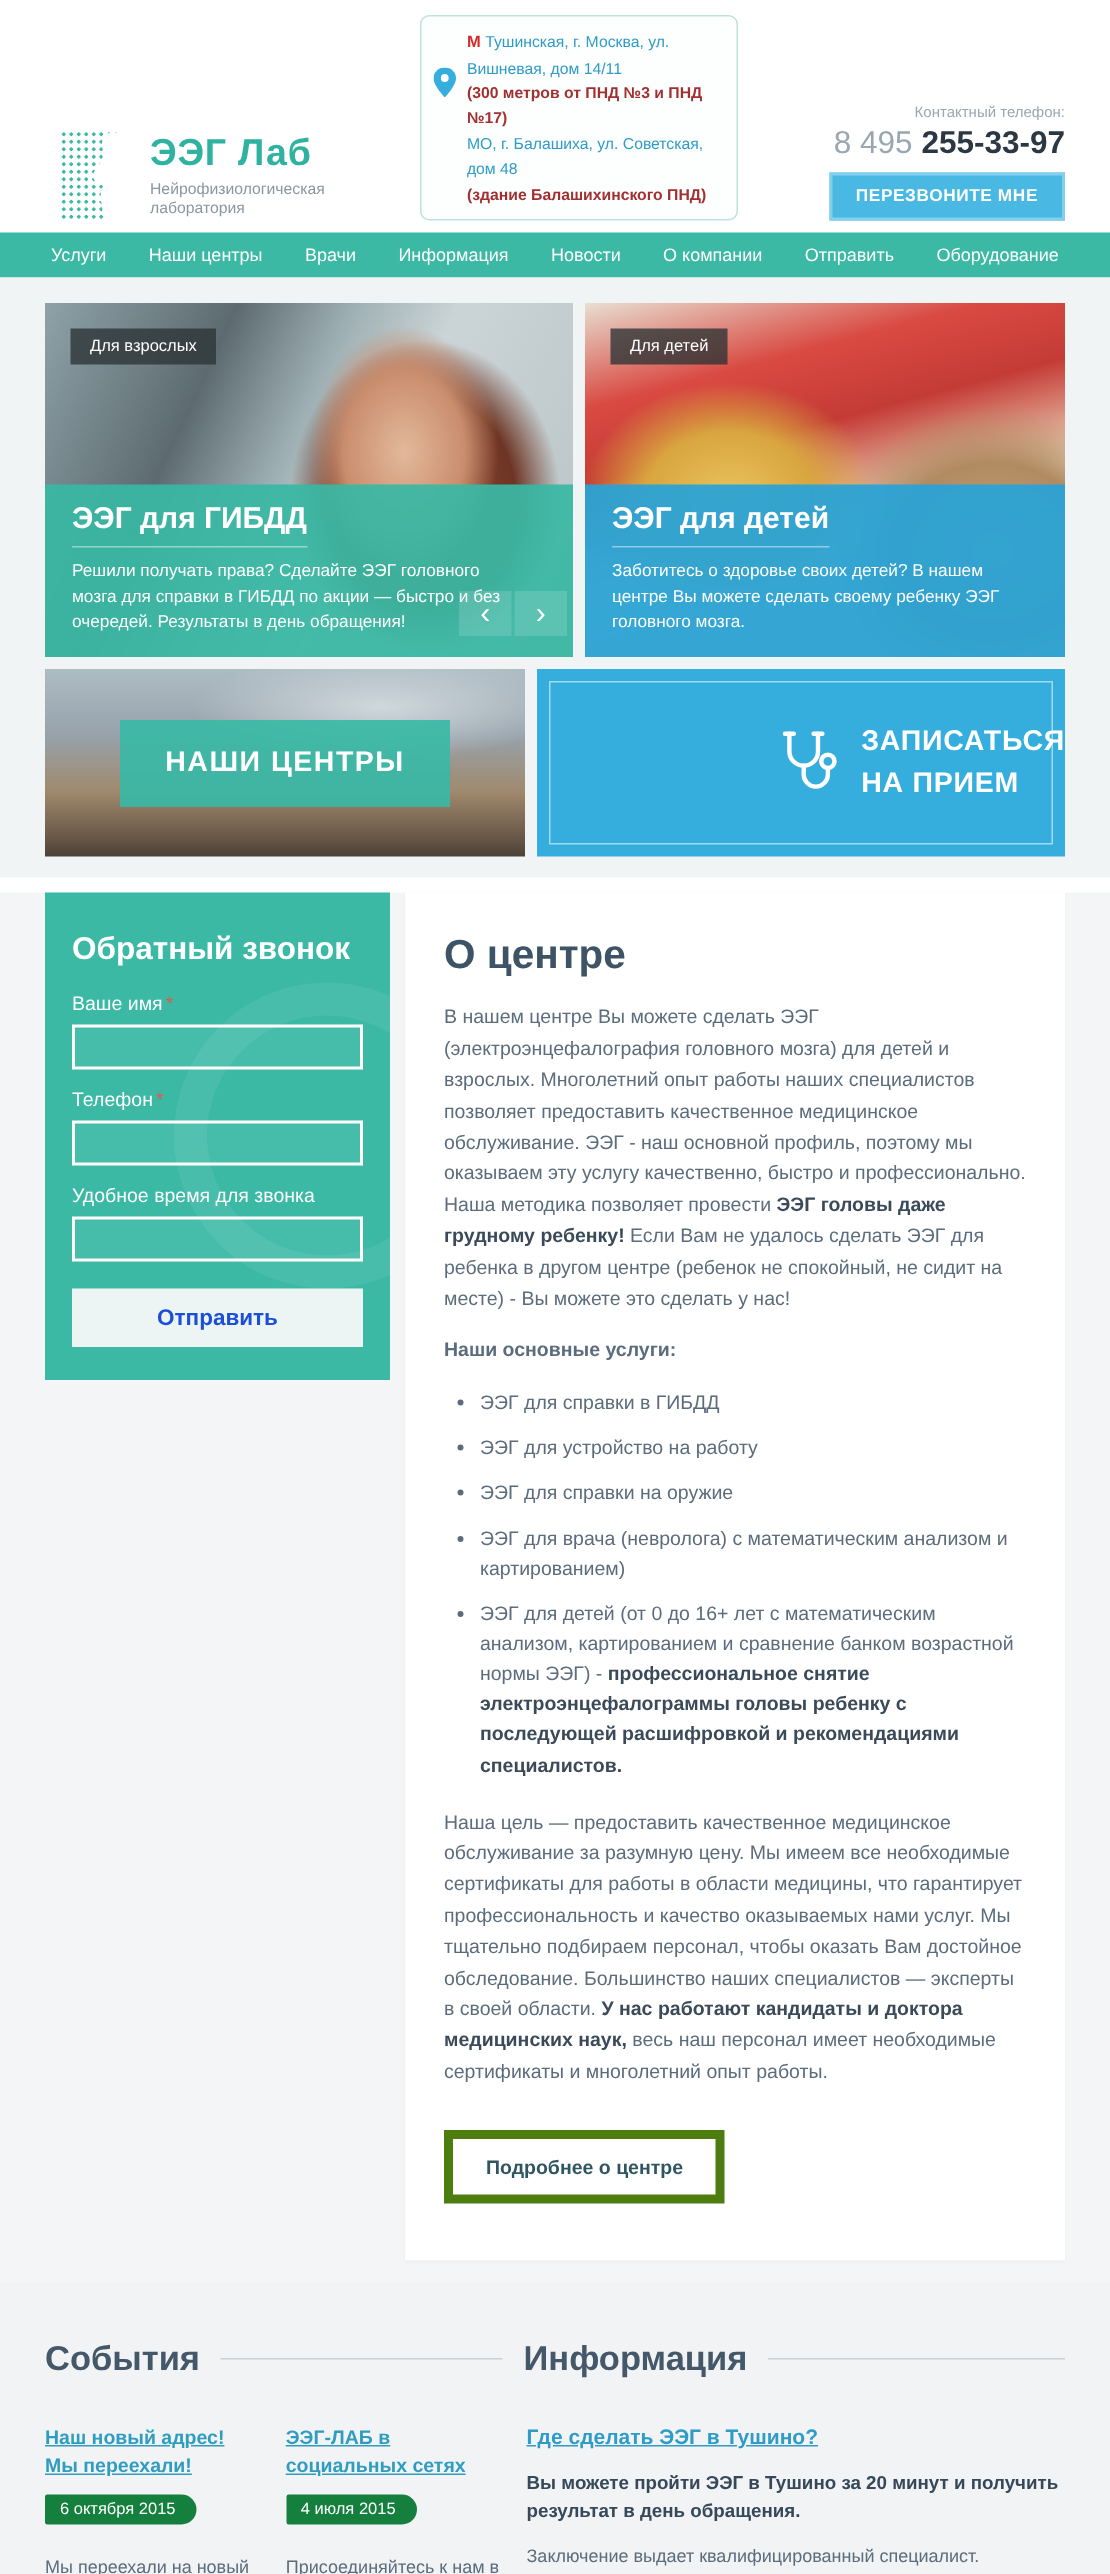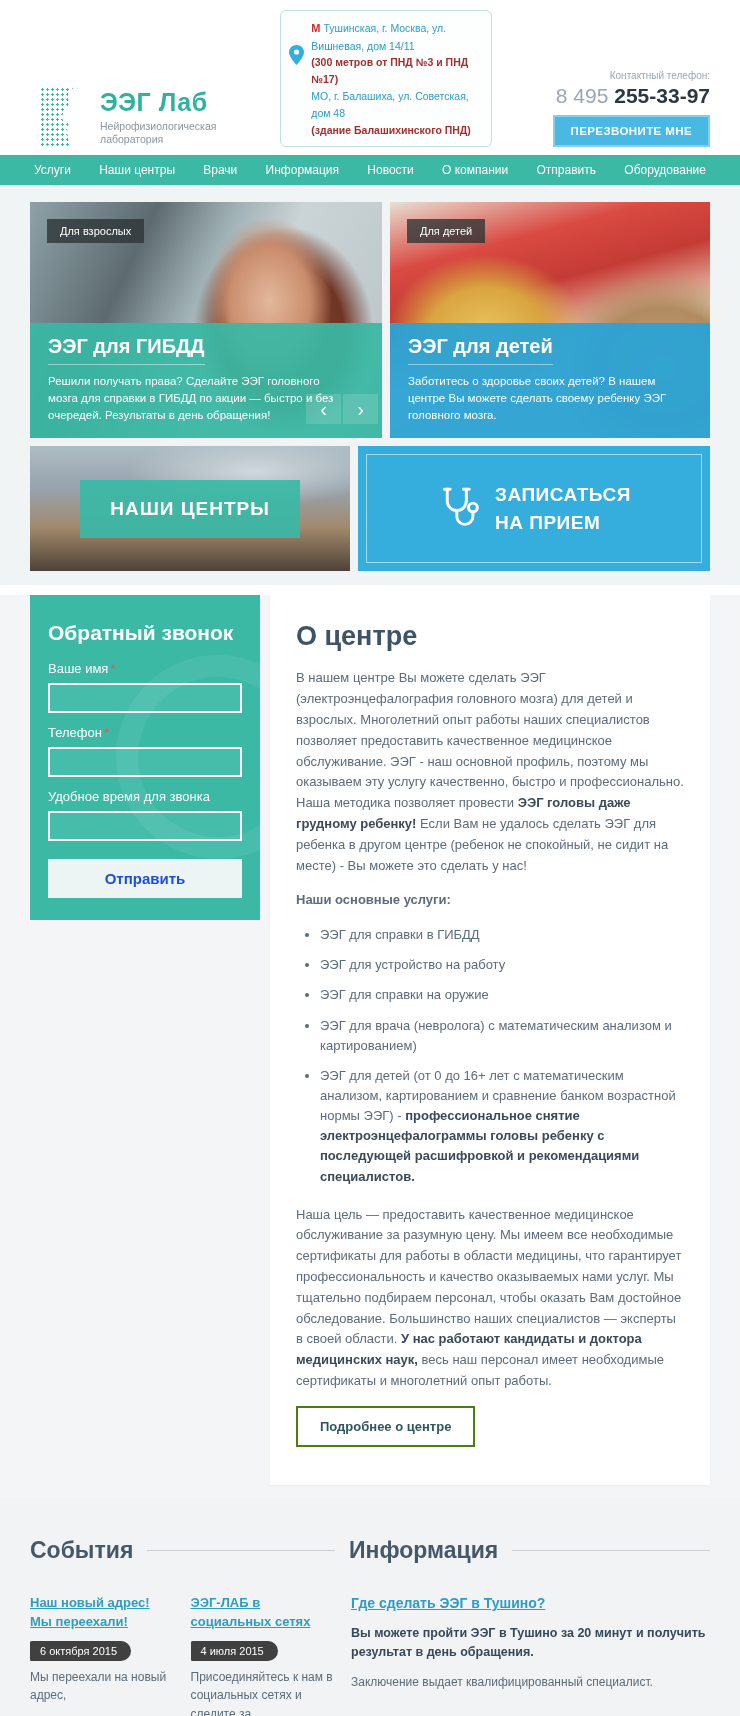--- a/index.html
+++ b/index.html
@@ -56,55 +56,55 @@
   .slide-arrows { position:absolute; right:4px; bottom:14px; display:flex; gap:2px; }
   .arrow-btn { width:35px; height:30px; background:rgba(255,255,255,0.14); border:none; color:#fff; font-size:20px; line-height:28px; cursor:pointer; font-family:inherit; }
 
   
   .banners { display:flex; gap:8px; margin-top:8px; }
   .banner-centers { position:relative; width:320px; height:125px; display:flex; align-items:center; justify-content:center;
      background:
        radial-gradient(180px 50px at 70% 20%, #cfd8dd 0%, rgba(0,0,0,0) 70%),
        linear-gradient(180deg, #aebcc4 0%, #97a2ab 35%, #a08a6e 65%, #6d5b49 88%, #4c4238 100%); }
   .centers-box { background:rgba(58,185,166,0.92); color:#fff; font-size:19px; font-weight:bold; letter-spacing:1px; padding:18px 30px; }
-  .banner-appointment { position:relative; flex:1; height:125px; background:#35aede; display:flex; align-items:center; justify-content:center; gap:14px; cursor:pointer; }
+  .banner-appointment { position:relative; flex:1; height:125px; background:#35aede; display:flex; align-items:center; justify-content:flex-end; gap:14px; cursor:pointer; }
   .banner-appointment::before { content:""; position:absolute; inset:8px; border:1px solid rgba(255,255,255,0.55); pointer-events:none; }
   .appointment-text { color:#fff; font-size:19px; font-weight:bold; letter-spacing:0.5px; line-height:1.45; }
 
   
   .main { background:#f4f5f6; margin-top:10px; padding:0 30px 14px 30px; display:flex; gap:10px; align-items:flex-start; }
   .callback { width:230px; background:#3bb9a5; padding:26px 18px 22px 18px; position:relative; overflow:hidden; }
   .callback::after { content:""; position:absolute; width:160px; height:160px; border:22px solid rgba(255,255,255,0.07); border-radius:50%; right:-60px; top:60px; pointer-events:none; }
   .callback h3 { color:#fff; font-size:21px; margin-bottom:16px; position:relative; }
   .cb-label { color:#fff; font-size:13px; margin:12px 0 7px 0; position:relative; }
   .req { color:#e05a4e; margin-left:2px; }
   .cb-input { width:100%; height:30px; background:rgba(255,255,255,0.06); border:2px solid #ffffff; color:#fff; padding:0 8px; font-family:inherit; font-size:13px; position:relative; }
   .cb-submit { margin-top:18px; width:100%; background:#edf5f4; border:none; color:#1d4ed8; font-size:15px; font-weight:bold; padding:11px 0; cursor:pointer; font-family:inherit; position:relative; }
 
   .about-card { flex:1; background:#ffffff; padding:26px 26px 38px 26px; box-shadow:0 1px 2px rgba(0,0,0,0.04); }
   .about-card h2 { color:#3d5366; font-size:27px; margin-bottom:16px; }
   .about-card p { font-size:13px; color:#5b6c7c; line-height:1.6; margin-bottom:14px; }
   .about-card strong { color:#3a4a58; }
   .services-title { font-size:13px; color:#3a4a58; font-weight:bold; margin:4px 0 2px 0; }
   .about-card ul { margin:12px 0 18px 24px; }
   .about-card li { font-size:13px; color:#5b6c7c; line-height:1.55; margin-bottom:10px; }
-  .more-btn { display:inline-block; margin-top:0; background:#fff; border:2px solid #4d7c0f; color:#2f5560; font-size:13px; font-weight:bold; padding:11px 22px; cursor:pointer; font-family:inherit; }
+  .more-btn { display:inline-block; margin-top:14px; background:#fff; border:6px solid #4d7c0f; color:#2f5560; font-size:13px; font-weight:bold; padding:11px 22px; cursor:pointer; font-family:inherit; }
 
   
   .lower { background:#f1f3f4; padding:38px 30px 34px 30px; }
   .lower-head { display:flex; align-items:center; gap:14px; }
   .lower-head h2 { color:#44586a; font-size:23px; flex:0 0 auto; }
   .rule { height:1px; background:#c9cfd3; flex:1; }
   .head-left { display:flex; align-items:center; gap:14px; width:305px; flex:0 0 auto; }
   .head-right { display:flex; align-items:center; gap:14px; flex:1; }
   .lower-cols { display:flex; margin-top:30px; }
   .events-col { width:305px; flex:0 0 auto; display:flex; gap:16px; }
   .news-item { width:145px; }
   .news-title { color:#2f9dc0; font-size:13px; font-weight:bold; line-height:1.45; text-decoration:underline; display:inline-block; }
-  .date-badge { display:inline-block; margin:9px 0 7px 0; background:#404040; color:#fff; font-size:11px; padding:4px 14px 4px 10px; border-radius:2px 13px 13px 2px; }
+  .date-badge { display:inline-block; margin:9px 0 19px 0; background:#15803d; color:#fff; font-size:11px; padding:4px 14px 4px 10px; border-radius:2px 13px 13px 2px; }
   .news-text { font-size:12px; color:#5b6c7c; line-height:1.55; }
   .info-col { flex:1; margin-left:16px; }
   .info-title { color:#2e9cc7; font-size:14px; font-weight:bold; text-decoration:underline; display:inline-block; }
   .info-bold { margin-top:12px; font-size:12.5px; font-weight:bold; color:#36485a; line-height:1.55; }
   .info-text { margin-top:12px; font-size:12px; color:#5b6c7c; }
 </style>
 </head>
 <body>
 
 <div class="header">

